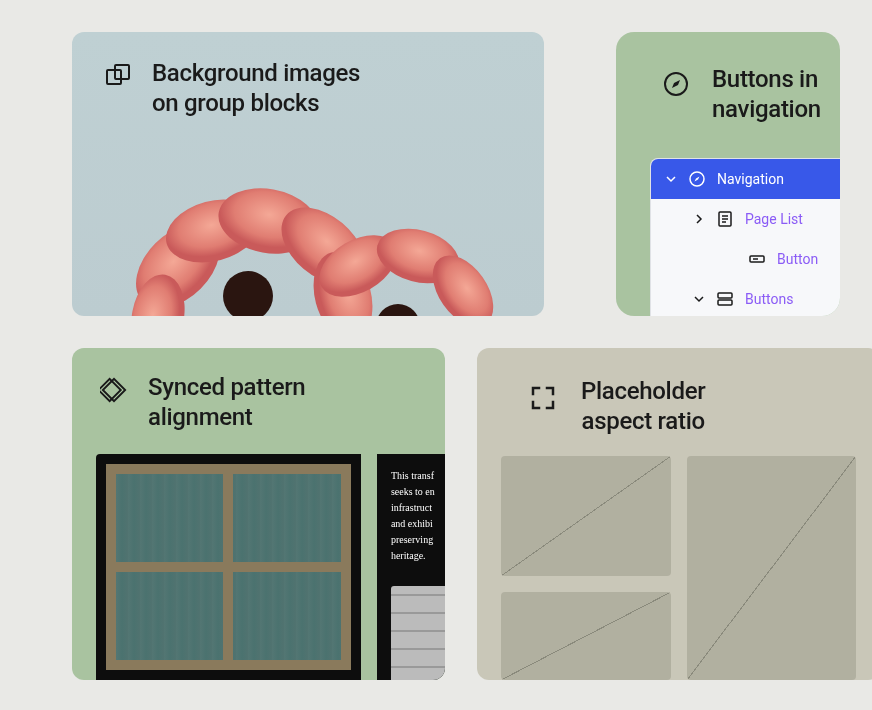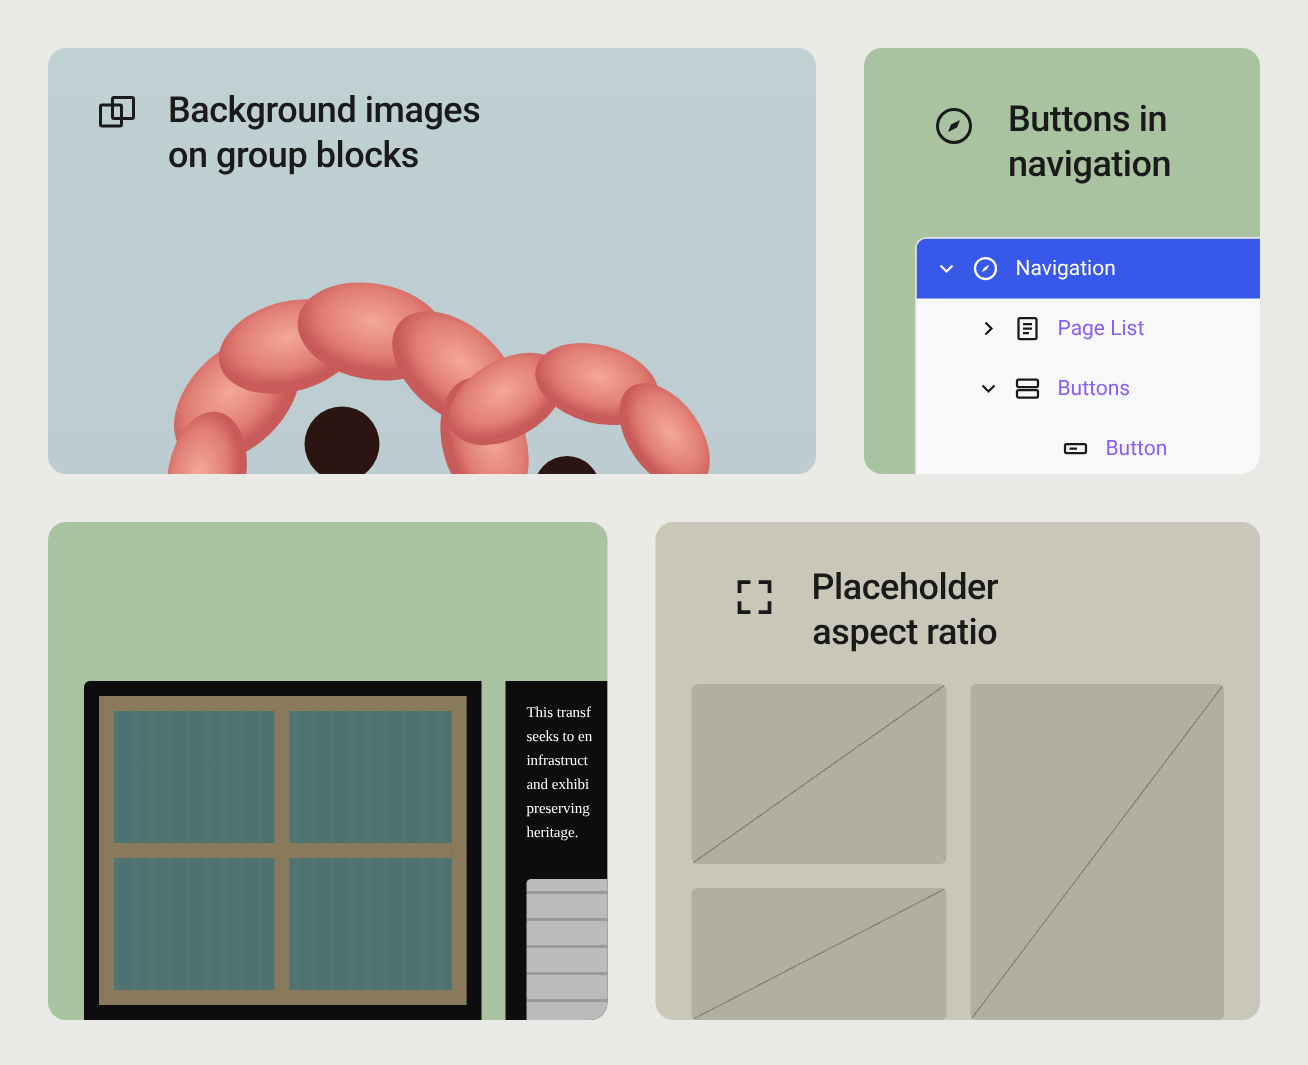--- a/index.html
+++ b/index.html
@@ -14,20 +14,21 @@
     .grid {
       display: grid;
       grid-template-columns: 512px 264px;
       grid-template-rows: 284px 332px;
       gap: 32px;
     }
     .card {
       border-radius: 12px;
       overflow: hidden;
       position: relative;
+      margin-left: 40px;
     }
     
     .card1 {
       background: linear-gradient(to bottom, #bfd0d3 0%, #bcccd0 100%);
       grid-column: 1;
       grid-row: 1;
     }
     .card-header {
       display: flex;
       align-items: flex-start;
@@ -57,20 +58,21 @@
       left: 50%;
       transform: translateX(-50%);
       width: 440px;
       height: 220px;
     }
     
     .card2 {
       background: #a9c3a0;
       grid-column: 2;
       grid-row: 1;
+      border-radius: 18px;
     }
     .card2 .card-header {
       padding: 32px 32px 0 46px;
       gap: 22px;
     }
     .card2 .card-icon { margin-top: 6px; }
     .nav-panel {
       position: absolute;
       bottom: 0;
       left: 34px;
@@ -324,49 +326,59 @@
         <span class="nav-icon">
           <svg width="18" height="18" viewBox="0 0 18 18" fill="none" stroke="#1a1a1a" stroke-width="1.5">
             <rect x="3" y="2" width="12" height="14" rx="1"></rect>
             <line x1="6" y1="6" x2="12" y2="6"></line>
             <line x1="6" y1="9" x2="12" y2="9"></line>
             <line x1="6" y1="12" x2="10" y2="12"></line>
           </svg>
         </span>
         <span>Page List</span>
       </div>
-      <div class="nav-item indent1">
-        <span class="nav-chevron">
-          <svg width="10" height="10" viewBox="0 0 10 10">
-              <path d="M1 3 L5 7 L9 3" stroke="#1a1a1a" stroke-width="1.5" fill="none"></path>
-            </svg>
-        </span>
-        <span class="nav-icon">
-          <svg width="18" height="18" viewBox="0 0 18 18" fill="none" stroke="#1a1a1a" stroke-width="1.5">
-            <rect x="2" y="3" width="14" height="5" rx="1"></rect>
-            <rect x="2" y="10" width="14" height="5" rx="1"></rect>
-          </svg>
-        </span>
-        <span>Buttons</span>
-      </div>
       <div class="nav-item indent2">
         <span class="nav-icon">
           <svg width="18" height="18" viewBox="0 0 18 18" fill="none" stroke="#1a1a1a" stroke-width="1.5">
             <rect x="2" y="6" width="14" height="6" rx="1"></rect>
             <line x1="5" y1="9" x2="10" y2="9"></line>
           </svg>
         </span>
         <span>Button</span>
       </div>
+      <div class="nav-item indent1">
+        <span class="nav-chevron">
+          <svg width="10" height="10" viewBox="0 0 10 10">
+              <path d="M1 3 L5 7 L9 3" stroke="#1a1a1a" stroke-width="1.5" fill="none"></path>
+            </svg>
+        </span>
+        <span class="nav-icon">
+          <svg width="18" height="18" viewBox="0 0 18 18" fill="none" stroke="#1a1a1a" stroke-width="1.5">
+            <rect x="2" y="3" width="14" height="5" rx="1"></rect>
+            <rect x="2" y="10" width="14" height="5" rx="1"></rect>
+          </svg>
+        </span>
+        <span>Buttons</span>
+      </div>
     </div>
   </div>
 </div>
 
 <div class="bottom-row">
   <div class="card card3" style="height:332px;">
+    <div class="card-header">
+      <span class="card-icon">
+        <svg width="32" height="32" viewBox="0 0 32 32" fill="none" stroke="#1a1a1a" stroke-width="2.2">
+          <rect x="7" y="7" width="18" height="18" transform="rotate(45 16 16)"></rect>
+          <rect x="2" y="7" width="18" height="18" transform="rotate(45 11 16)"></rect>
+        </svg>
+      </span>
+      <h2 class="card-title" style="white-space: pre-line;">Synced pattern
+alignment</h2>
+    </div>
     <div class="pattern-area">
       <div class="window-img">
         <div class="window-frame">
           <div class="curtain"></div>
           <div class="window-cross-v"></div>
           <div class="window-cross-h"></div>
         </div>
       </div>
       <div class="text-panel">
         <div style="white-space: pre-line;">This transf

